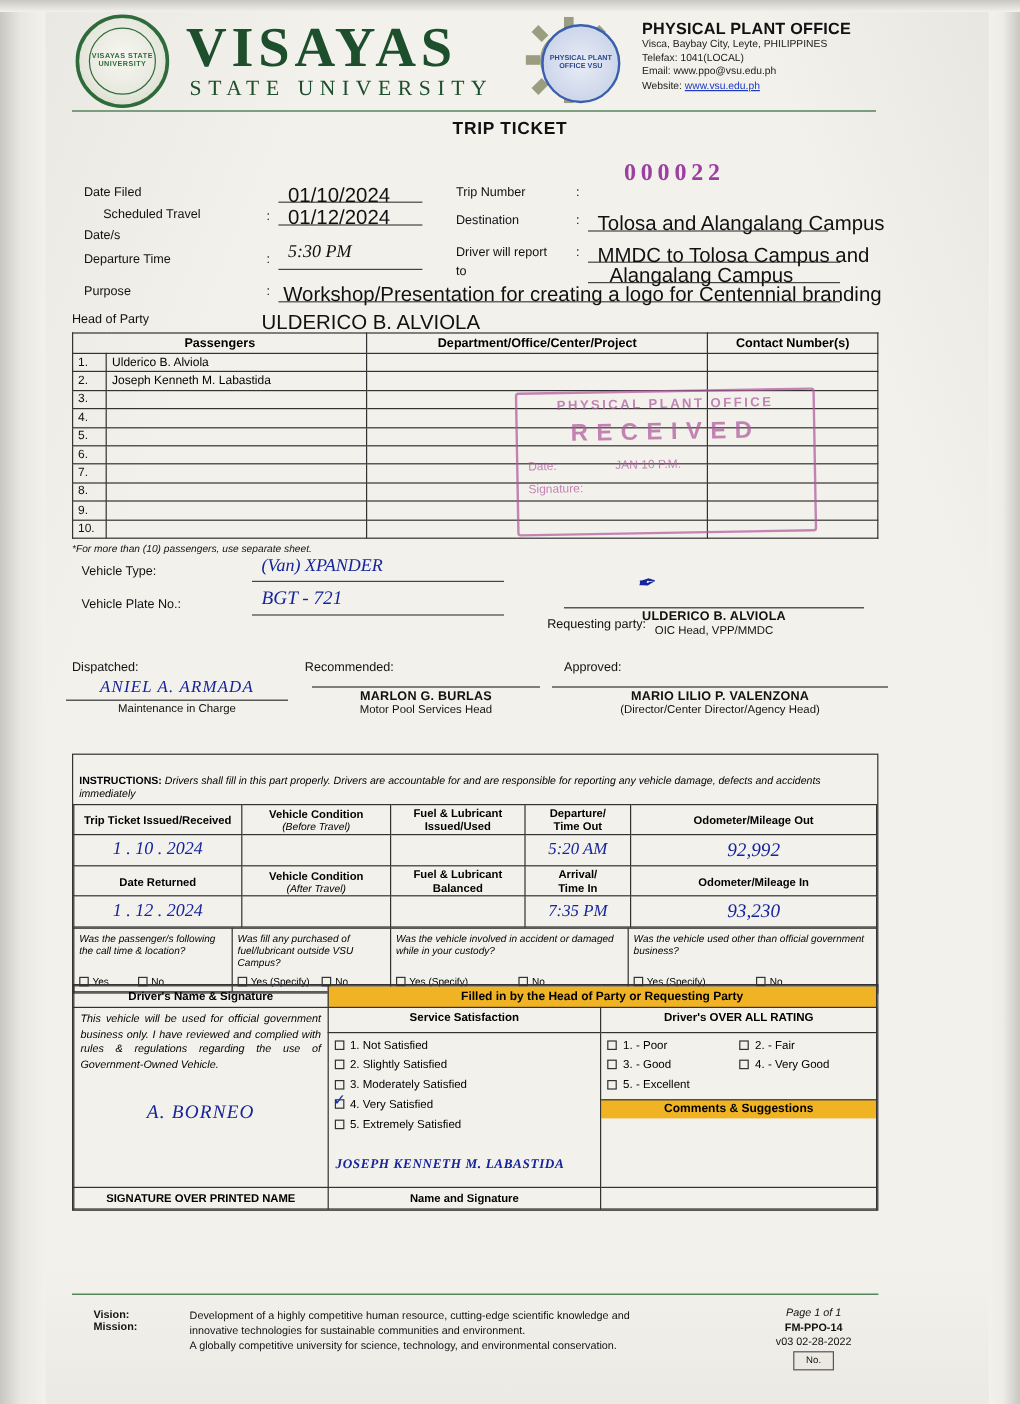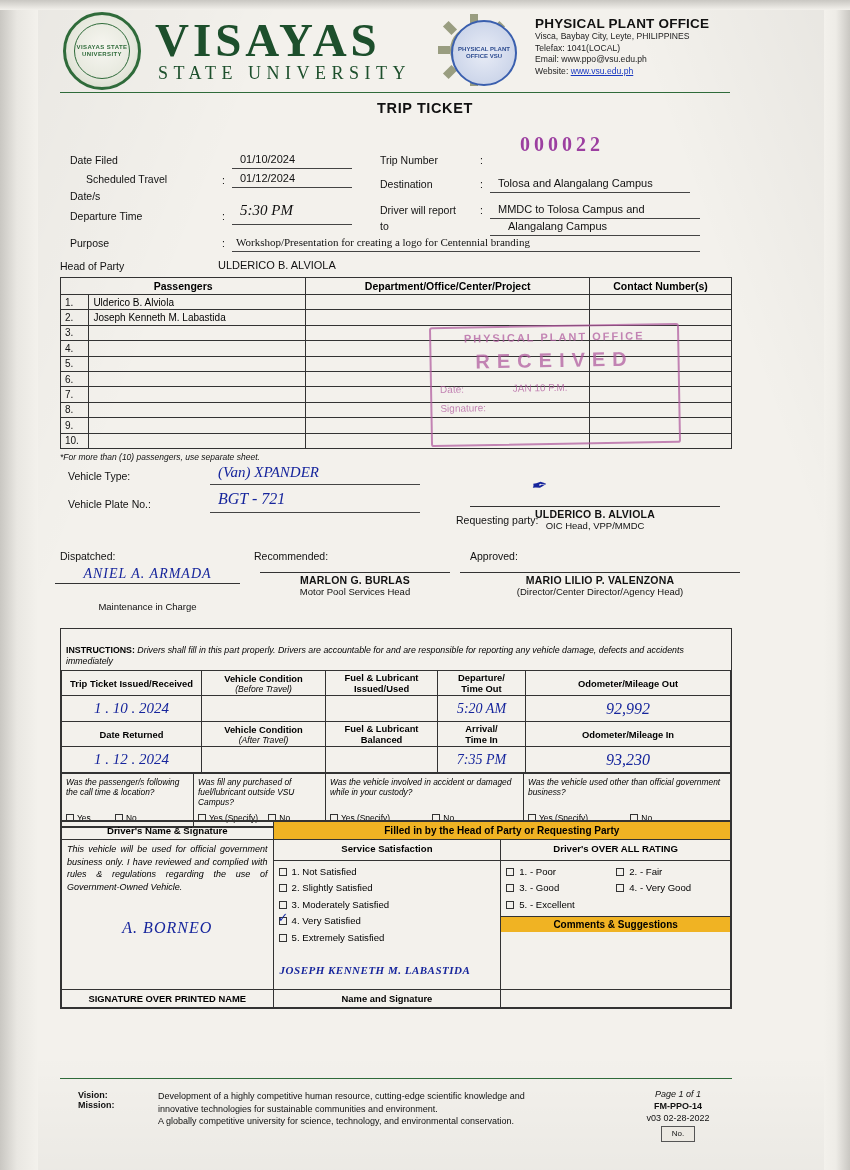--- a/index.html
+++ b/index.html
@@ -50,21 +50,21 @@
   
   .hw { font-family:"DejaVu Sans", sans-serif; color:#1e2ea8; }
   .hwb { font-family:"Liberation Serif", serif; color:#16259c; font-style:italic; }
   .serial { position:absolute; left:520px; top:133px; font-family:"Liberation Serif", serif; font-size:20px; letter-spacing:4px; color:#9c3fa0; font-weight:bold;}
 
   
   .fields { position:absolute; left:60px; top:152px; width:680px; font-size:10.5px; color:#111;}
   .lbl { position:absolute; }
   .colon { position:absolute; }
   .uline { position:absolute; border-bottom:1px solid #444; height:15px; }
-  .val { position:absolute; font-size:11px; color:#111; }
+  .val { position:absolute; font-size:17px; color:#111; }
 
   
   table.pass { position:absolute; left:60px; top:277px; width:672px; border-collapse:collapse; font-size:10px;}
   table.pass th, table.pass td { border:1px solid #333; height:15.4px; padding:0 4px; }
   table.pass th { font-weight:bold; font-size:10.5px; text-align:center; height:17px;}
   td.num { width:28px; text-align:left; padding-left:8px; color:#111;}
   td.pname { width:214px; }
   td.dept { width:280px; }
   td.cnum { width:140px; }
   .note { position:absolute; left:60px; top:452px; font-size:8.5px; font-style:italic; color:#111;}
@@ -179,21 +179,21 @@
     <div class="val" style="left:180px; top:20px;">01/12/2024</div>
 
     <div class="lbl" style="left:10px; top:58px;">Departure Time</div>
     <div class="colon" style="left:162px; top:58px;">:</div>
     <div class="uline" style="left:172px; top:58px; width:120px;"></div>
     <div class="val hwb" style="left:180px; top:50px; font-size:15px;">5:30 PM</div>
 
     <div class="lbl" style="left:10px; top:85px;">Purpose</div>
     <div class="colon" style="left:162px; top:85px;">:</div>
     <div class="uline" style="left:172px; top:85px; width:468px;"></div>
-    <div class="val" style="left:176px; top:84px;font-family:Liberation Serif, serif;">Workshop/Presentation for creating a logo for Centennial branding</div>
+    <div class="val" style="left:176px; top:84px;">Workshop/Presentation for creating a logo for Centennial branding</div>
 
     <div class="lbl" style="left:320px; top:2px;">Trip Number</div>
     <div class="colon" style="left:420px; top:2px;">:</div>
 
     <div class="lbl" style="left:320px; top:26px;">Destination</div>
     <div class="colon" style="left:420px; top:26px;">:</div>
     <div class="uline" style="left:430px; top:26px; width:200px;"></div>
     <div class="val" style="left:438px; top:25px;">Tolosa and Alangalang Campus</div>
 
     <div class="lbl" style="left:320px; top:52px;">Driver will report</div>
@@ -302,21 +302,21 @@
     <div style="position:absolute; left:396px; top:2px;margin-top:44px;">Requesting party:</div>
     <div class="hwb" style="position:absolute; left:470px; top:6px; font-size:19px; transform:rotate(-8deg);">✒</div>
     <div class="sigblock" style="left:410px; top:38px; width:250px;">
       <div class="sig-name">ULDERICO B. ALVIOLA</div>
       <div>OIC Head, VPP/MMDC</div>
     </div>
 
     <div style="position:absolute; left:0px; top:82px;">Dispatched:</div>
     <div class="sigblock" style="left:-5px; top:98px; width:185px;">
       <div class="hwb" style="font-size:14px; letter-spacing:1px;">ANIEL A. ARMADA</div>
-      <div style="border-top:1px solid #333; margin-top:1px; padding-top:17px;">Maintenance in Charge</div>
+      <div style="border-top:1px solid #333; margin-top:1px; padding-top:1px;">Maintenance in Charge</div>
     </div>
 
     <div style="position:absolute; left:194px; top:82px;">Recommended:</div>
     <div class="sigblock" style="left:200px; top:104px; width:190px;">
       <div class="sig-name">MARLON G. BURLAS</div>
       <div>Motor Pool Services Head</div>
     </div>
 
     <div style="position:absolute; left:410px; top:82px;">Approved:</div>
     <div class="sigblock" style="left:400px; top:104px; width:280px;">

